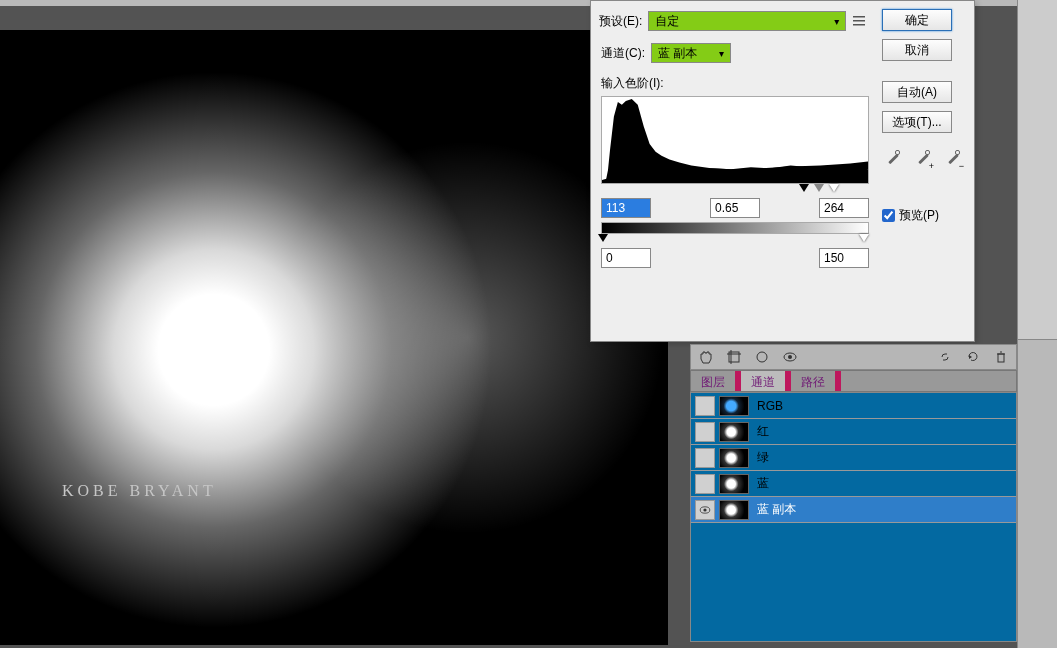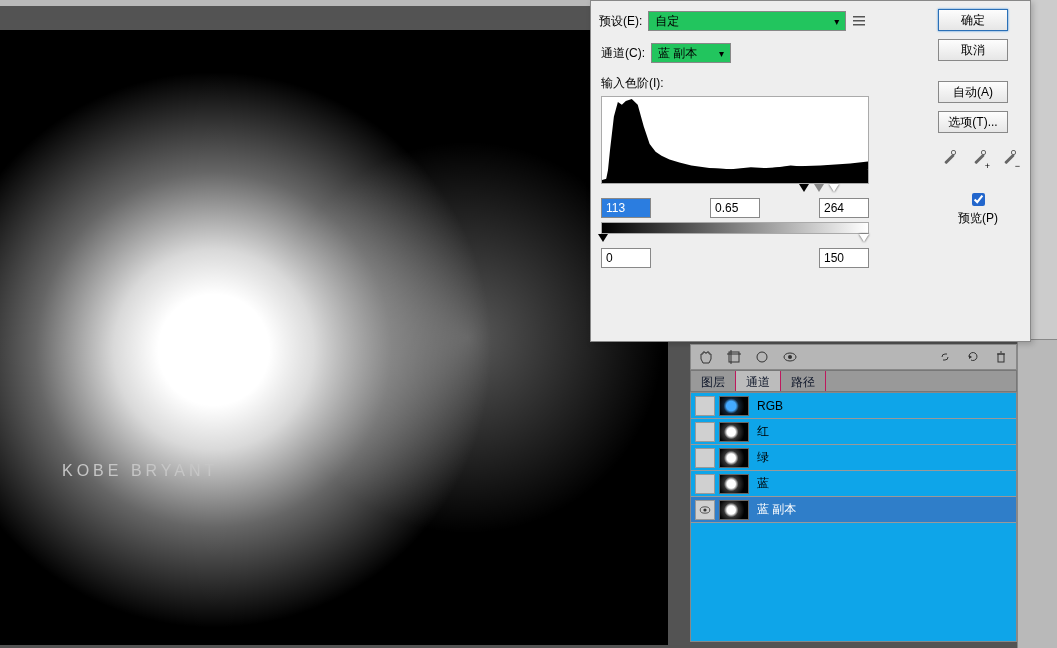--- a/index.html
+++ b/index.html
@@ -6,39 +6,39 @@
 body { background: #d3d3d3; width: 1057px; height: 648px; position: relative; overflow: hidden; }
 .app-bg { background: #535353; width: 100%; height: 100%; }
 .top-strip { position:absolute; left:0; top:0; right:0; height:6px; background:#b9b9b9; }
 .right-strip { position:absolute; right:0; top:0; bottom:0; width:40px; background:#b9b9b9; border-left:1px solid #888;}
 .right-strip-top { height:340px; background:#cccccc; border-bottom:1px solid #888; }
 .canvas { position: absolute; left: 0; top: 30px; background: #000; width: 668px; height: 615px; }
 .canvas-content { position:absolute; inset:0; background:
  radial-gradient(circle at 32% 52%, #fff 0%, #fff 10%, rgba(255,255,255,0.85) 18%, rgba(255,255,255,0.4) 32%, transparent 50%),
  radial-gradient(circle at 70% 50%, rgba(255,255,255,0.35) 0%, transparent 35%),
  #000; }
-.kobe-text { position:absolute; left:62px; top:432px; color:#c6c6c6; letter-spacing:4px; font-family: Liberation Sans, sans-serif; font-size:16px; }
-.dialog { position: absolute; left: 590px; top: 0; width: 441px; height: 342px; background: #eeeeee; border: 1px solid #888; box-shadow: 2px 2px 6px rgba(0,0,0,0.2); }
+.kobe-text { position:absolute; left:62px; top:452px; color:#c6c6c6; letter-spacing:4px; font-family: Liberation Serif, serif; font-size:16px; }
+.dialog { position: absolute; left: 590px; top: 0; width: 385px; height: 342px; background: #eeeeee; border: 1px solid #888; box-shadow: 2px 2px 6px rgba(0,0,0,0.2); }
 .dialog-row1 { display:flex; align-items:center; padding:10px 8px 6px 8px; gap:6px; }
 .dlabel { }
-.dropdown { background:#22c55e; border:1px solid #888; height:20px; display:flex; align-items:center; padding:0 6px; position:relative;}
+.dropdown { background:#84cc16; border:1px solid #888; height:20px; display:flex; align-items:center; padding:0 6px; position:relative;}
 .dropdown::after { content:"▾"; position:absolute; right:6px; font-size:10px; }
 .preset-select { width:198px; }
 .menu-icon { width:14px; height:14px; display:inline-block; }
 .btn { background: linear-gradient(#fdfdfd,#e6e6e6); border:1px solid #888; height:22px; display:flex; align-items:center; justify-content:center; }
 .side-buttons { position:absolute; right:12px; top:8px; display:flex; flex-direction:column; gap:8px; }
 .side-buttons .btn { width:70px;text-align:center; }
 .btn-ok { border:1px solid #2a6fb6; box-shadow:0 0 2px #3d90e0; }
 .eyedropper-row { display:flex; gap:14px; margin-top:10px; margin-left:4px; }
 .eyedropper { width:16px; height:16px; position:relative; }
 .ed-body { position:absolute; width:3px; height:12px; background:#666; transform:rotate(45deg); left:6px; top:2px; border-radius:1px; }
 .ed-tip { position:absolute; width:5px; height:5px; border:1px solid #666; border-radius:2px; left:9px; top:-1px; background:#eee;}
 .ed-plus::after { content:"+"; position:absolute; right:-2px; bottom:-4px; font-size:9px; }
 .ed-minus::after { content:"−"; position:absolute; right:-2px; bottom:-4px; font-size:9px; }
-.preview-check { display:flex; align-items:center; gap:4px; margin-top:18px;flex-direction:column; }
+.preview-check { display:flex; align-items:center; gap:4px; margin-top:32px; }
 .preview-check input { accent-color:#2266cc; }
 .main-col { position:absolute; left:10px; top:42px; width:268px; }
 .channel-row { display:flex; align-items:center; gap:6px; margin-bottom:10px;}
 .channel-select { width:80px; }
 .section-label { margin-bottom:4px;margin-top:12px; }
 .histogram-box { width:268px; height:88px; border:1px solid #aaa; background:#fff; position:relative; overflow:hidden;}
 .hist-shape { position:absolute; bottom:0; left:0; width:100%; height:100%; }
 .tri-row { position:relative; height:12px; width:268px; }
 .tri { position:absolute; top:0; width:0; height:0; border-left:5px solid transparent; border-right:5px solid transparent; }
 .tri-black { border-top:8px solid #000; }
@@ -48,23 +48,23 @@
 .num-input { width:50px; height:20px; border:1px solid #888; background:#fff; padding:0 4px; display:flex; align-items:center; }
 .num-input.sel { background:#2b7de0; color:#fff; }
 .output-label { margin-top:10px; }
 .output-gradient { width:268px; height:12px; background:linear-gradient(to right,#000,#fff); border:1px solid #aaa; margin-top:4px;}
 .output-tri-row { position:relative; height:12px; width:268px; }
 .output-inputs { display:flex; justify-content:space-between; margin-top:2px; }
 .panel-area { position:absolute; left:690px; top:344px; right:40px; }
 .tool-strip { height:26px; background:#b6b6b6; border:1px solid #888; display:flex; align-items:center; padding:0 8px; gap:14px;}
 .ts-icon { width:14px; height:14px; display:inline-block; }
 .tabs { height:22px; background:#999; border:1px solid #777; display:flex; }
-.tab { padding:3px 10px; color:#0f172a; border-right:1px solid #be185d; }
+.tab { padding:3px 10px; color:#701a75; border-right:6px solid #be185d; }
 .tab.active { background:#bcbcbc; }
-.channel-list { background:#0ea5e9; border:1px solid #888; min-height:250px; }
+.channel-list { background:#0369a1; border:1px solid #888; min-height:250px; }
 .ch-row { display:flex; align-items:center; height:26px; border-bottom:1px solid #999; padding-left:4px; gap:4px; }
 .ch-row.selected { background:#2f7ec9; color:#fff; }
 .eye-cell { width:20px; height:20px; border:1px solid #999; background:#d0d0d0; display:flex; align-items:center; justify-content:center;}
 .eye-icon { width:12px; height:8px; }
 .thumb { width:30px; height:20px; border:1px solid #666; background:#000; }
 .thumb.rgb { background: radial-gradient(circle at 40% 50%, #4af 0%, #4af 25%, #123 40%, #000 70%); }
 .thumb.bw { background: radial-gradient(circle at 40% 50%, #fff 0%, #fff 22%, #333 38%, #000 70%); }
 .thumb.white { background:#fff; }
 .ch-label { margin-left:4px; }
 .ch-label.italic { font-style:italic; }

